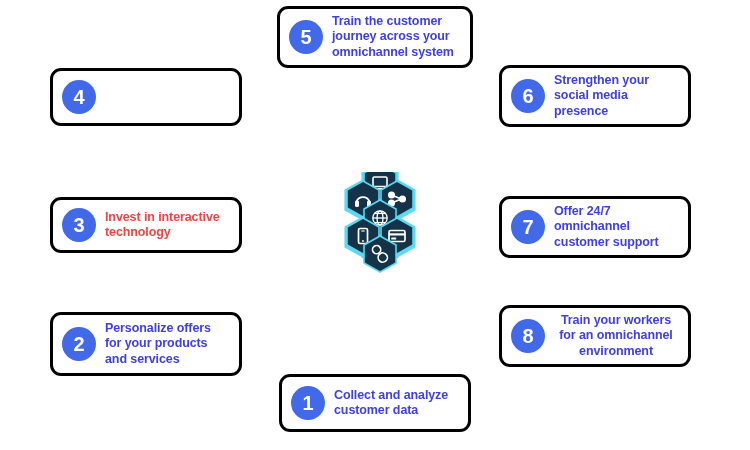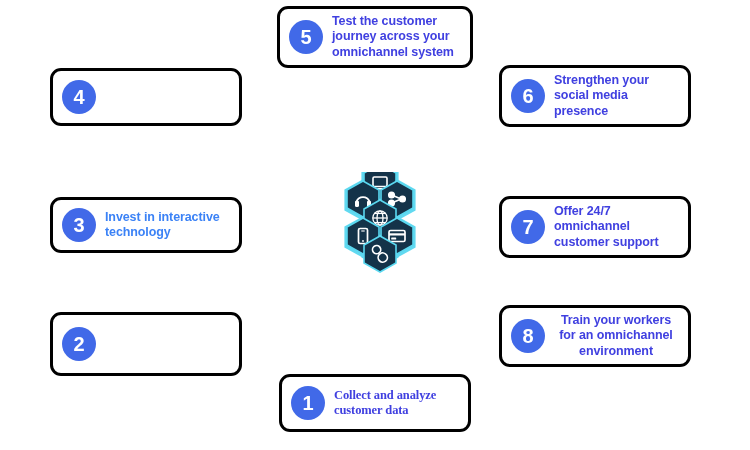--- a/index.html
+++ b/index.html
@@ -61,35 +61,36 @@
   #hex-cluster svg { display: block; }
 </style>
 </head>
 <body>
 
 <div id="canvas">
 
   <div id="steps-layer">
       <div class="step-box" style="left: 279px; top: 374px; width: 192px; height: 58px; border-color: rgb(0, 0, 0);">
         <div class="step-badge" style="background: rgb(65, 105, 232); color: rgb(255, 255, 255);">1</div>
-        <div class="step-text" style="color: rgb(64, 64, 224); font-family: Liberation Serif, serif;">Collect and analyze customer data</div>
+        <div class="step-text" style="color: rgb(64, 64, 224);">Collect and analyze customer data</div>
       </div>
       <div class="step-box" style="left: 50px; top: 312px; width: 192px; height: 64px; border-color: rgb(0, 0, 0);">
         <div class="step-badge" style="background: rgb(65, 105, 232); color: rgb(255, 255, 255);">2</div>
+        <div class="step-text" style="color: rgb(64, 64, 224);">Personalize offers for your products and services</div>
       </div>
       <div class="step-box" style="left: 50px; top: 197px; width: 192px; height: 56px; border-color: rgb(0, 0, 0);">
         <div class="step-badge" style="background: rgb(65, 105, 232); color: rgb(255, 255, 255);">3</div>
-        <div class="step-text" style="color: #3b82f6;">Invest in interactive technology</div>
+        <div class="step-text" style="color: #ef4444;">Invest in interactive technology</div>
       </div>
       <div class="step-box" style="left: 50px; top: 68px; width: 192px; height: 58px; border-color: rgb(0, 0, 0);">
         <div class="step-badge" style="background: rgb(65, 105, 232); color: rgb(255, 255, 255);">4</div>
       </div>
       <div class="step-box" style="left: 277px; top: 6px; width: 196px; height: 62px; border-color: rgb(0, 0, 0);">
         <div class="step-badge" style="background: rgb(65, 105, 232); color: rgb(255, 255, 255);">5</div>
-        <div class="step-text" style="color: rgb(64, 64, 224);">Test the customer journey across your omnichannel system</div>
+        <div class="step-text" style="color: rgb(64, 64, 224);">Train the customer journey across your omnichannel system</div>
       </div>
       <div class="step-box" style="left: 499px; top: 65px; width: 192px; height: 62px; border-color: rgb(0, 0, 0);">
         <div class="step-badge" style="background: rgb(65, 105, 232); color: rgb(255, 255, 255);">6</div>
         <div class="step-text" style="color: rgb(64, 64, 224);">Strengthen your social media presence</div>
       </div>
       <div class="step-box" style="left: 499px; top: 196px; width: 192px; height: 62px; border-color: rgb(0, 0, 0);">
         <div class="step-badge" style="background: rgb(65, 105, 232); color: rgb(255, 255, 255);">7</div>
         <div class="step-text" style="color: rgb(64, 64, 224);">Offer 24/7 omnichannel customer support</div>
       </div>
       <div class="step-box" style="left: 499px; top: 305px; width: 192px; height: 62px; border-color: rgb(0, 0, 0);">

